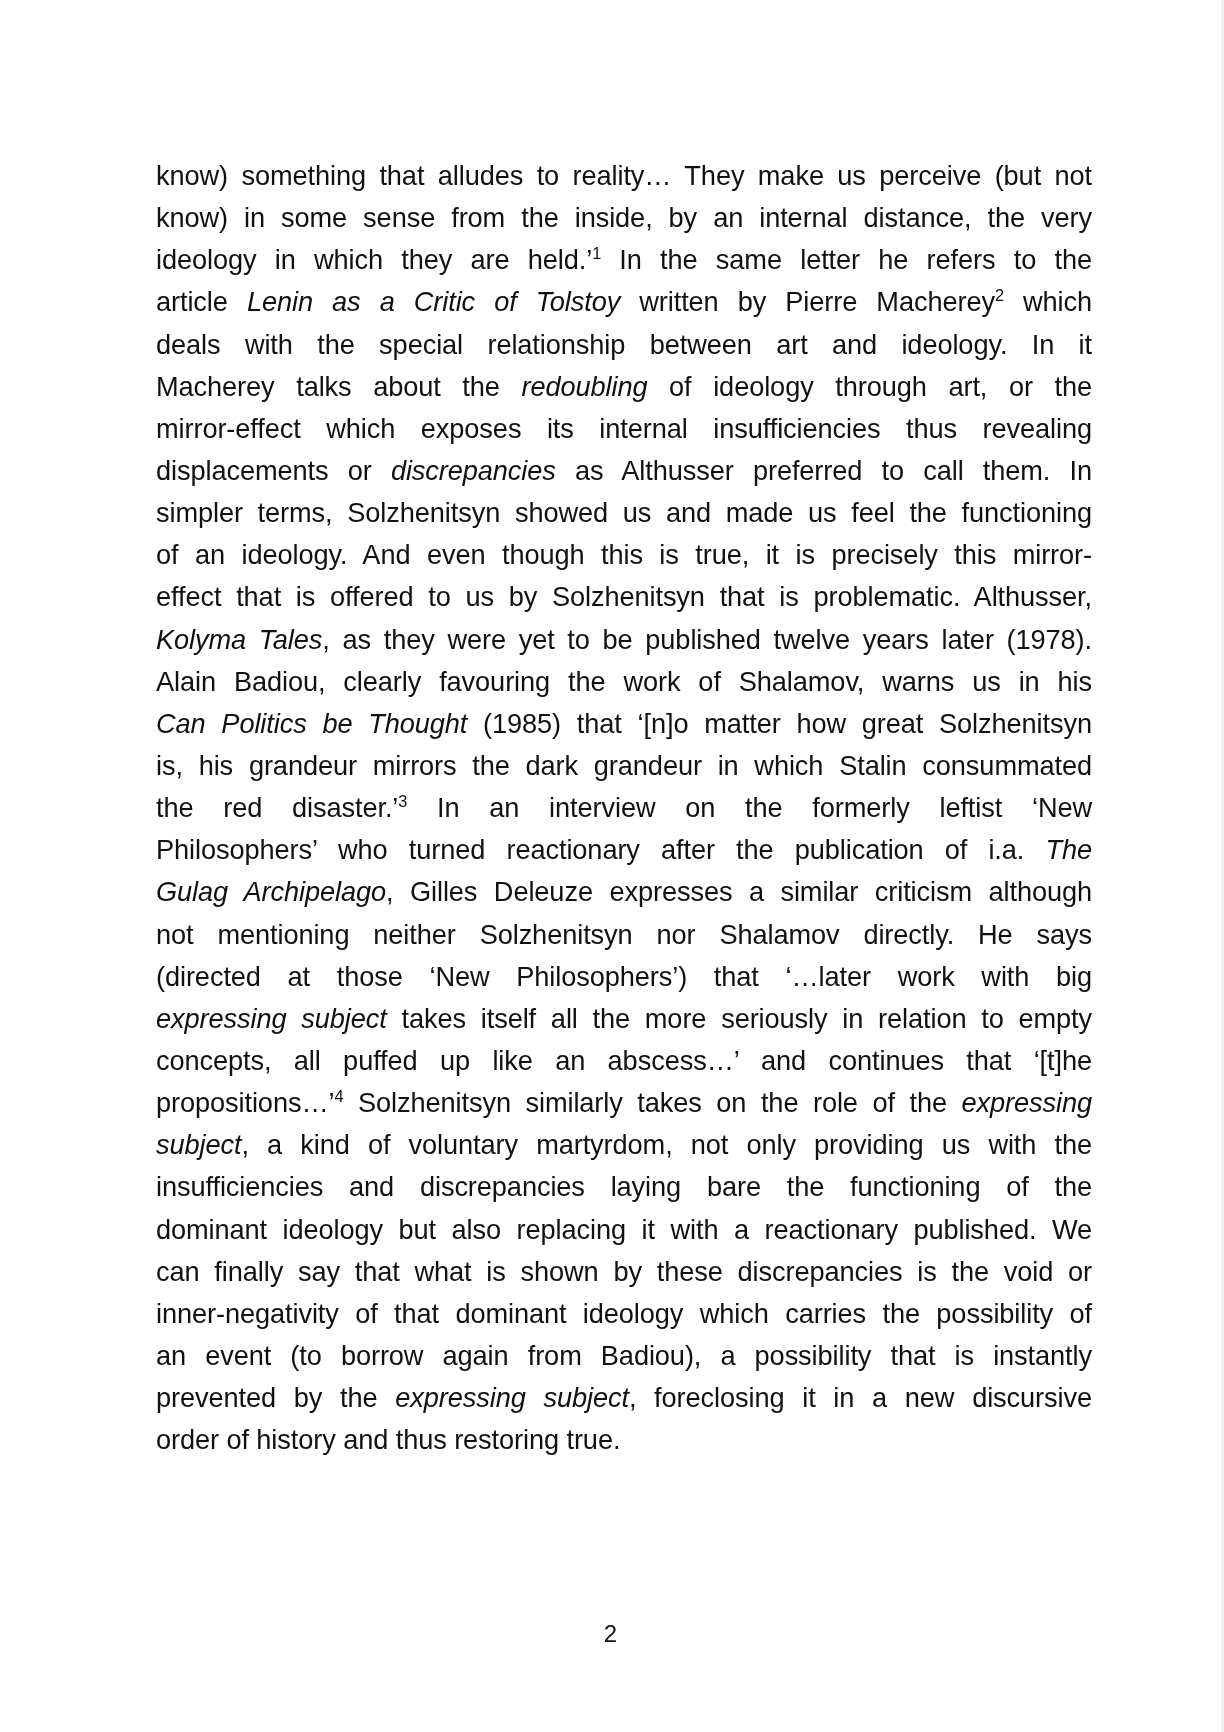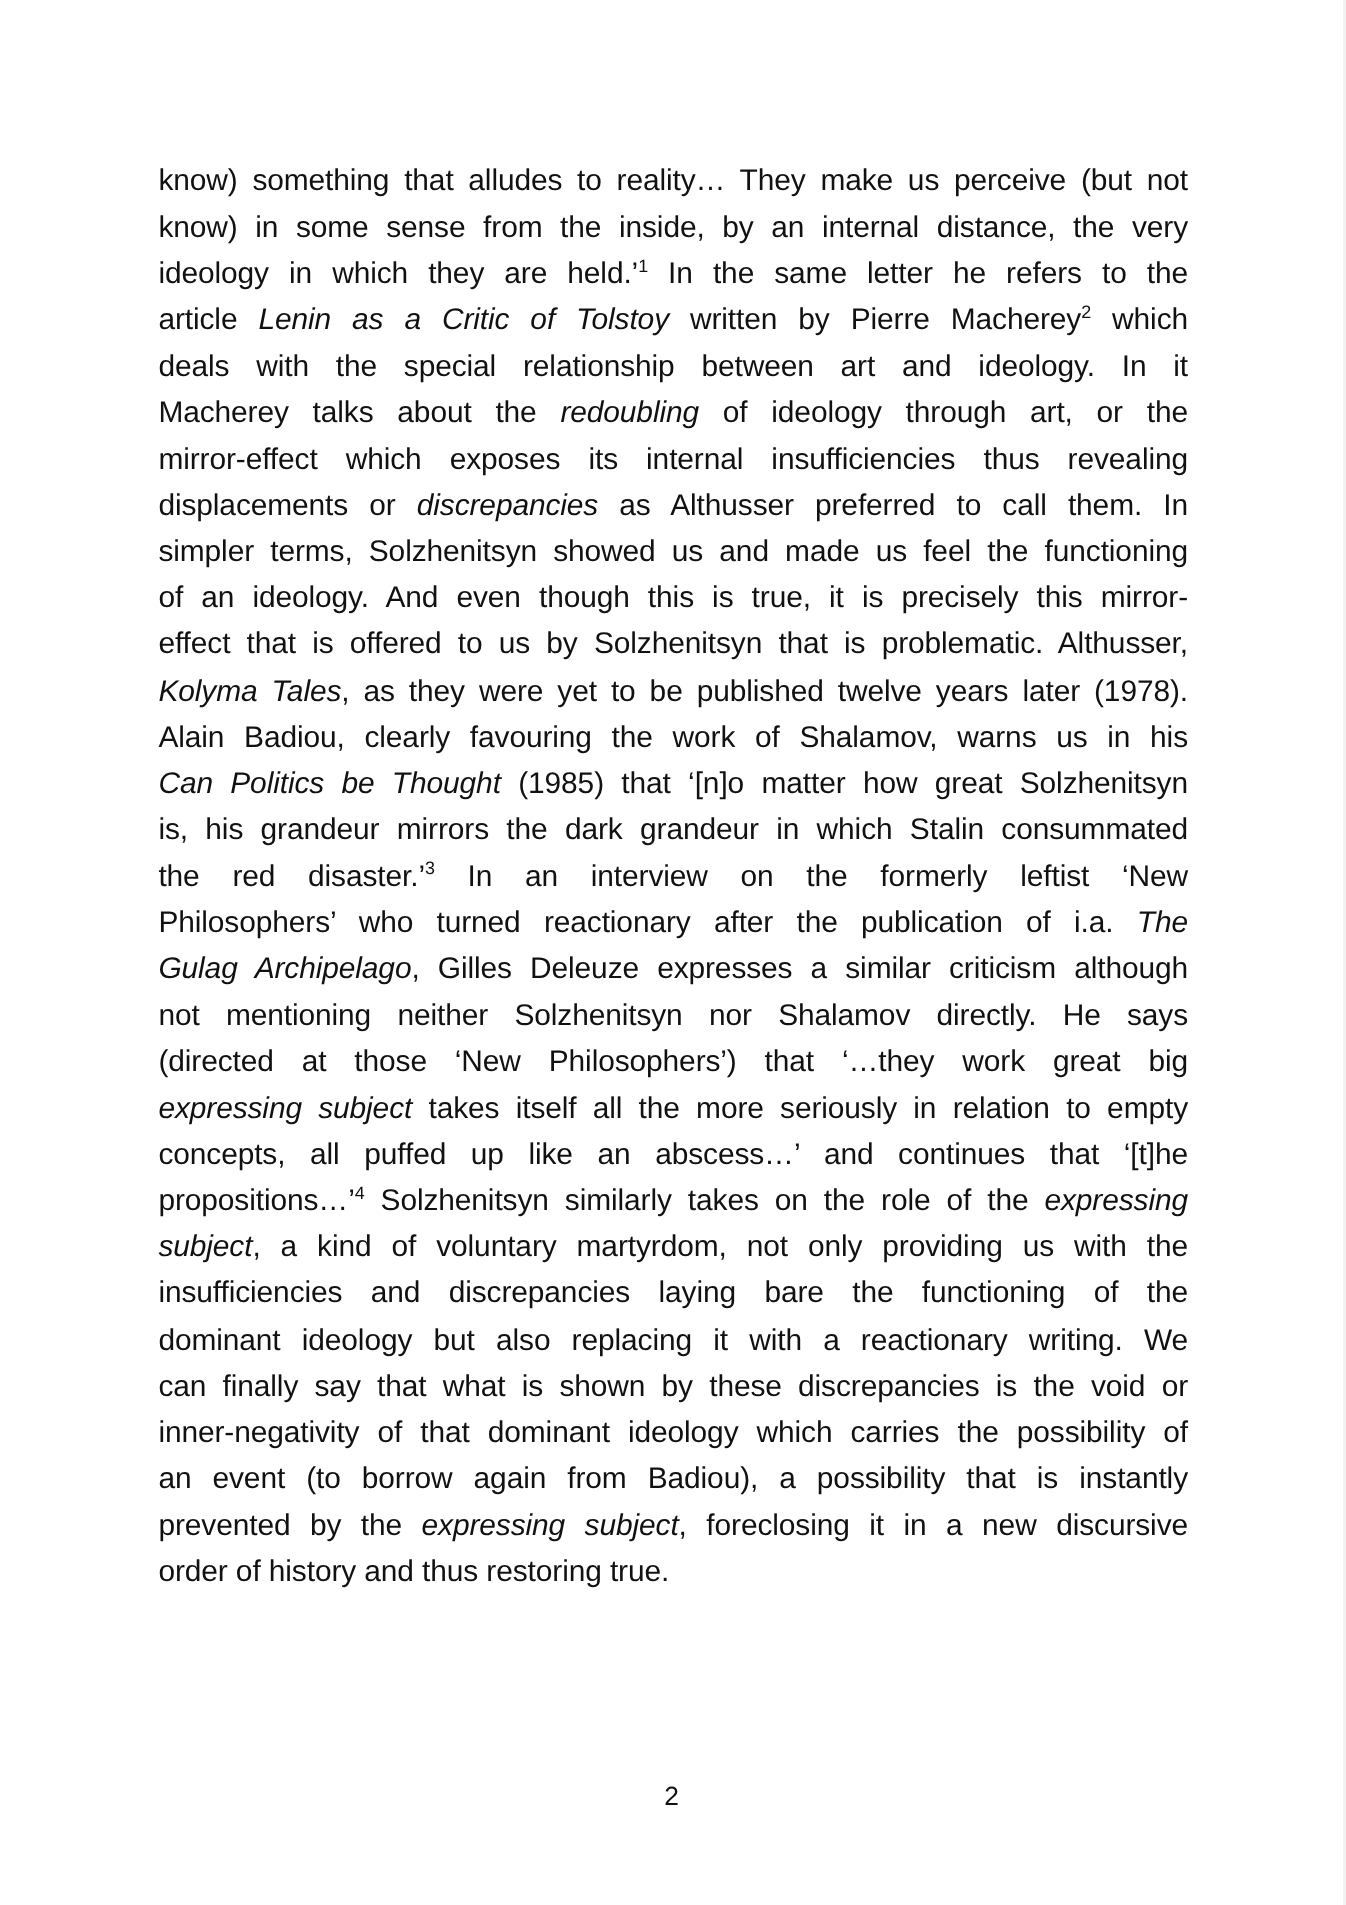--- a/index.html
+++ b/index.html
@@ -33,21 +33,21 @@
     }
     .body-text {
       position: absolute;
       left: 144px;
       top: 143px;
       width: 936px;
       font-size: 27.2px;
       line-height: 42.15px;
       text-align: justify;
       letter-spacing: -0.1px;
-      margin: 0;
+      margin: 12px;
     }
     .body-text .line {
       display: block;
       text-align: justify;
       text-align-last: justify;
       white-space: nowrap;
       height: 42.15px;
     }
     .body-text .line.last {
       text-align-last: left;
@@ -86,27 +86,27 @@
       <span class="line">of an ideology. And even though this is true, it is precisely this mirror-</span>
       <span class="line">effect that is offered to us by Solzhenitsyn that is problematic. Althusser,</span>
       <span class="line"><em>Kolyma Tales</em>, as they were yet to be published twelve years later (1978).</span>
       <span class="line">Alain Badiou, clearly favouring the work of Shalamov, warns us in his</span>
       <span class="line"><em>Can Politics be Thought</em> (1985) that ‘[n]o matter how great Solzhenitsyn</span>
       <span class="line">is, his grandeur mirrors the dark grandeur in which Stalin consummated</span>
       <span class="line">the red disaster.’<sup>3</sup> In an interview on the formerly leftist ‘New</span>
       <span class="line">Philosophers’ who turned reactionary after the publication of i.a. <em>The</em></span>
       <span class="line"><em>Gulag Archipelago</em>, Gilles Deleuze expresses a similar criticism although</span>
       <span class="line">not mentioning neither Solzhenitsyn nor Shalamov directly. He says</span>
-      <span class="line">(directed at those ‘New Philosophers’) that ‘…they work great big</span>
+      <span class="line">(directed at those ‘New Philosophers’) that ‘…later work with big</span>
       <span class="line"><em>expressing subject</em> takes itself all the more seriously in relation to empty</span>
       <span class="line">concepts, all puffed up like an abscess…’ and continues that ‘[t]he</span>
       <span class="line">propositions…’<sup>4</sup> Solzhenitsyn similarly takes on the role of the <em>expressing</em></span>
       <span class="line"><em>subject</em>, a kind of voluntary martyrdom, not only providing us with the</span>
       <span class="line">insufficiencies and discrepancies laying bare the functioning of the</span>
-      <span class="line">dominant ideology but also replacing it with a reactionary writing. We</span>
+      <span class="line">dominant ideology but also replacing it with a reactionary published. We</span>
       <span class="line">can finally say that what is shown by these discrepancies is the void or</span>
       <span class="line">inner-negativity of that dominant ideology which carries the possibility of</span>
       <span class="line">an event (to borrow again from Badiou), a possibility that is instantly</span>
       <span class="line">prevented by the <em>expressing subject</em>, foreclosing it in a new discursive</span>
       <span class="line last">order of history and thus restoring true.</span>
     </div>
   <div class="page-number">2</div>
 </div>
 <div class="edge"></div>
 

